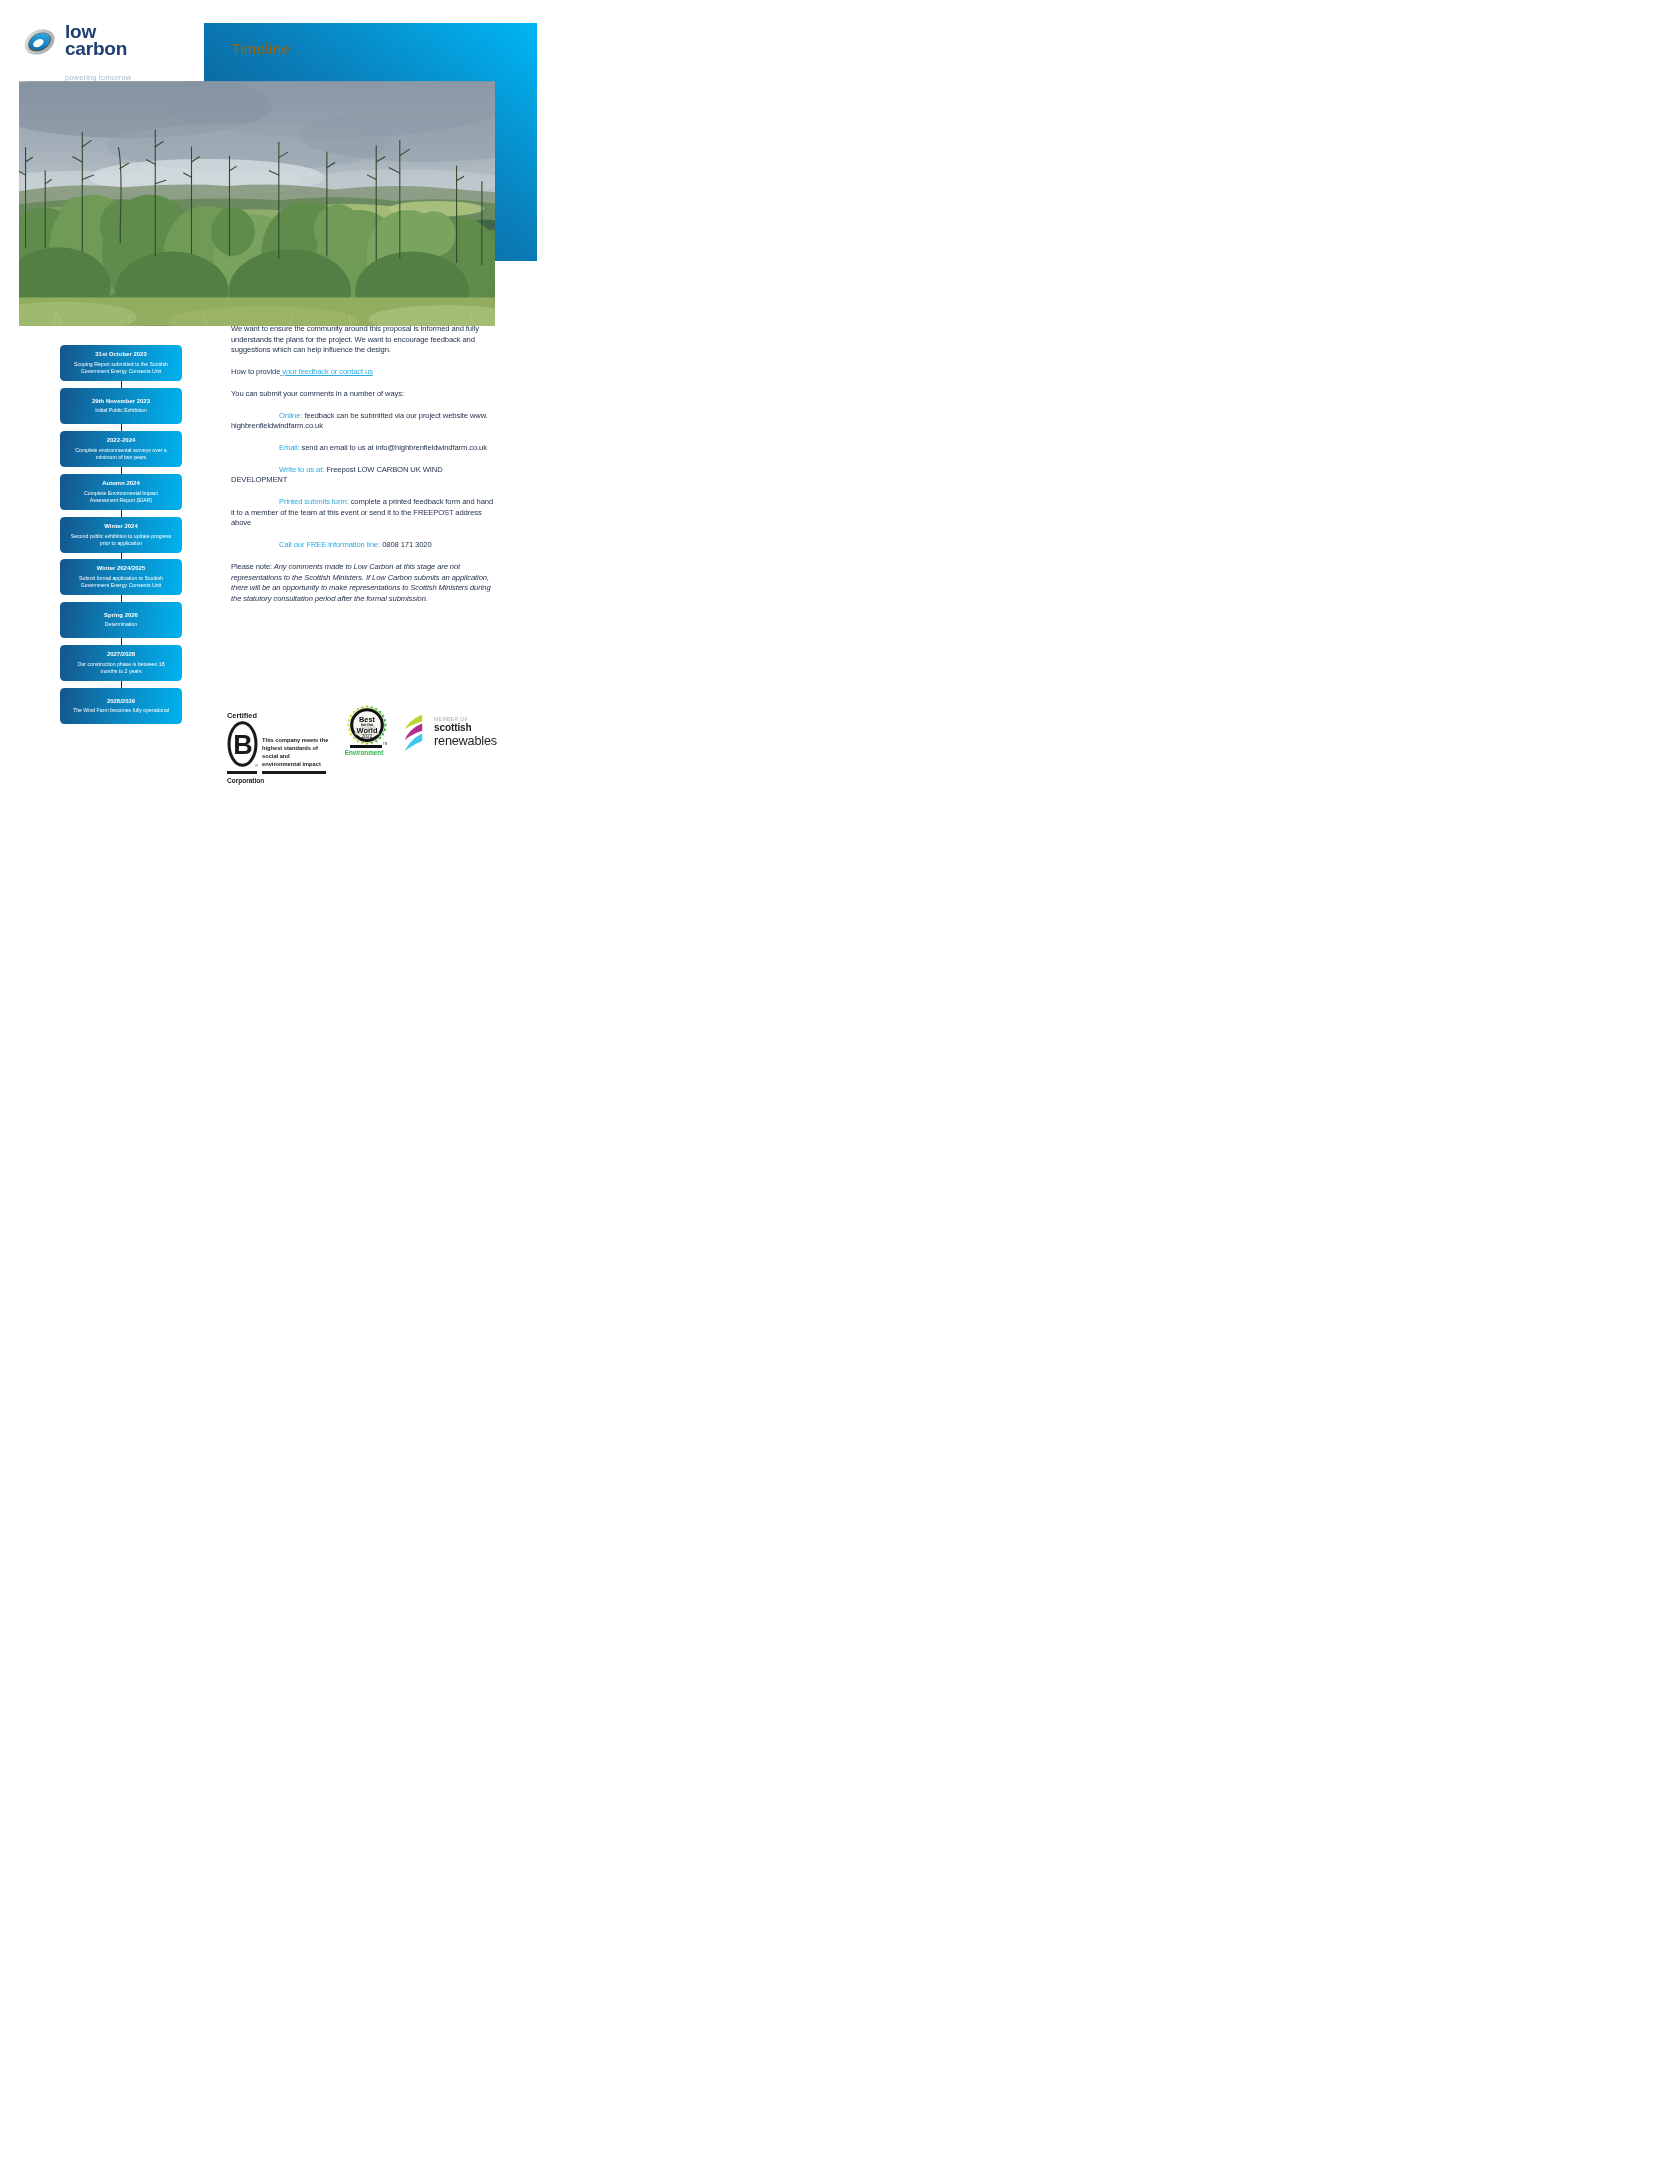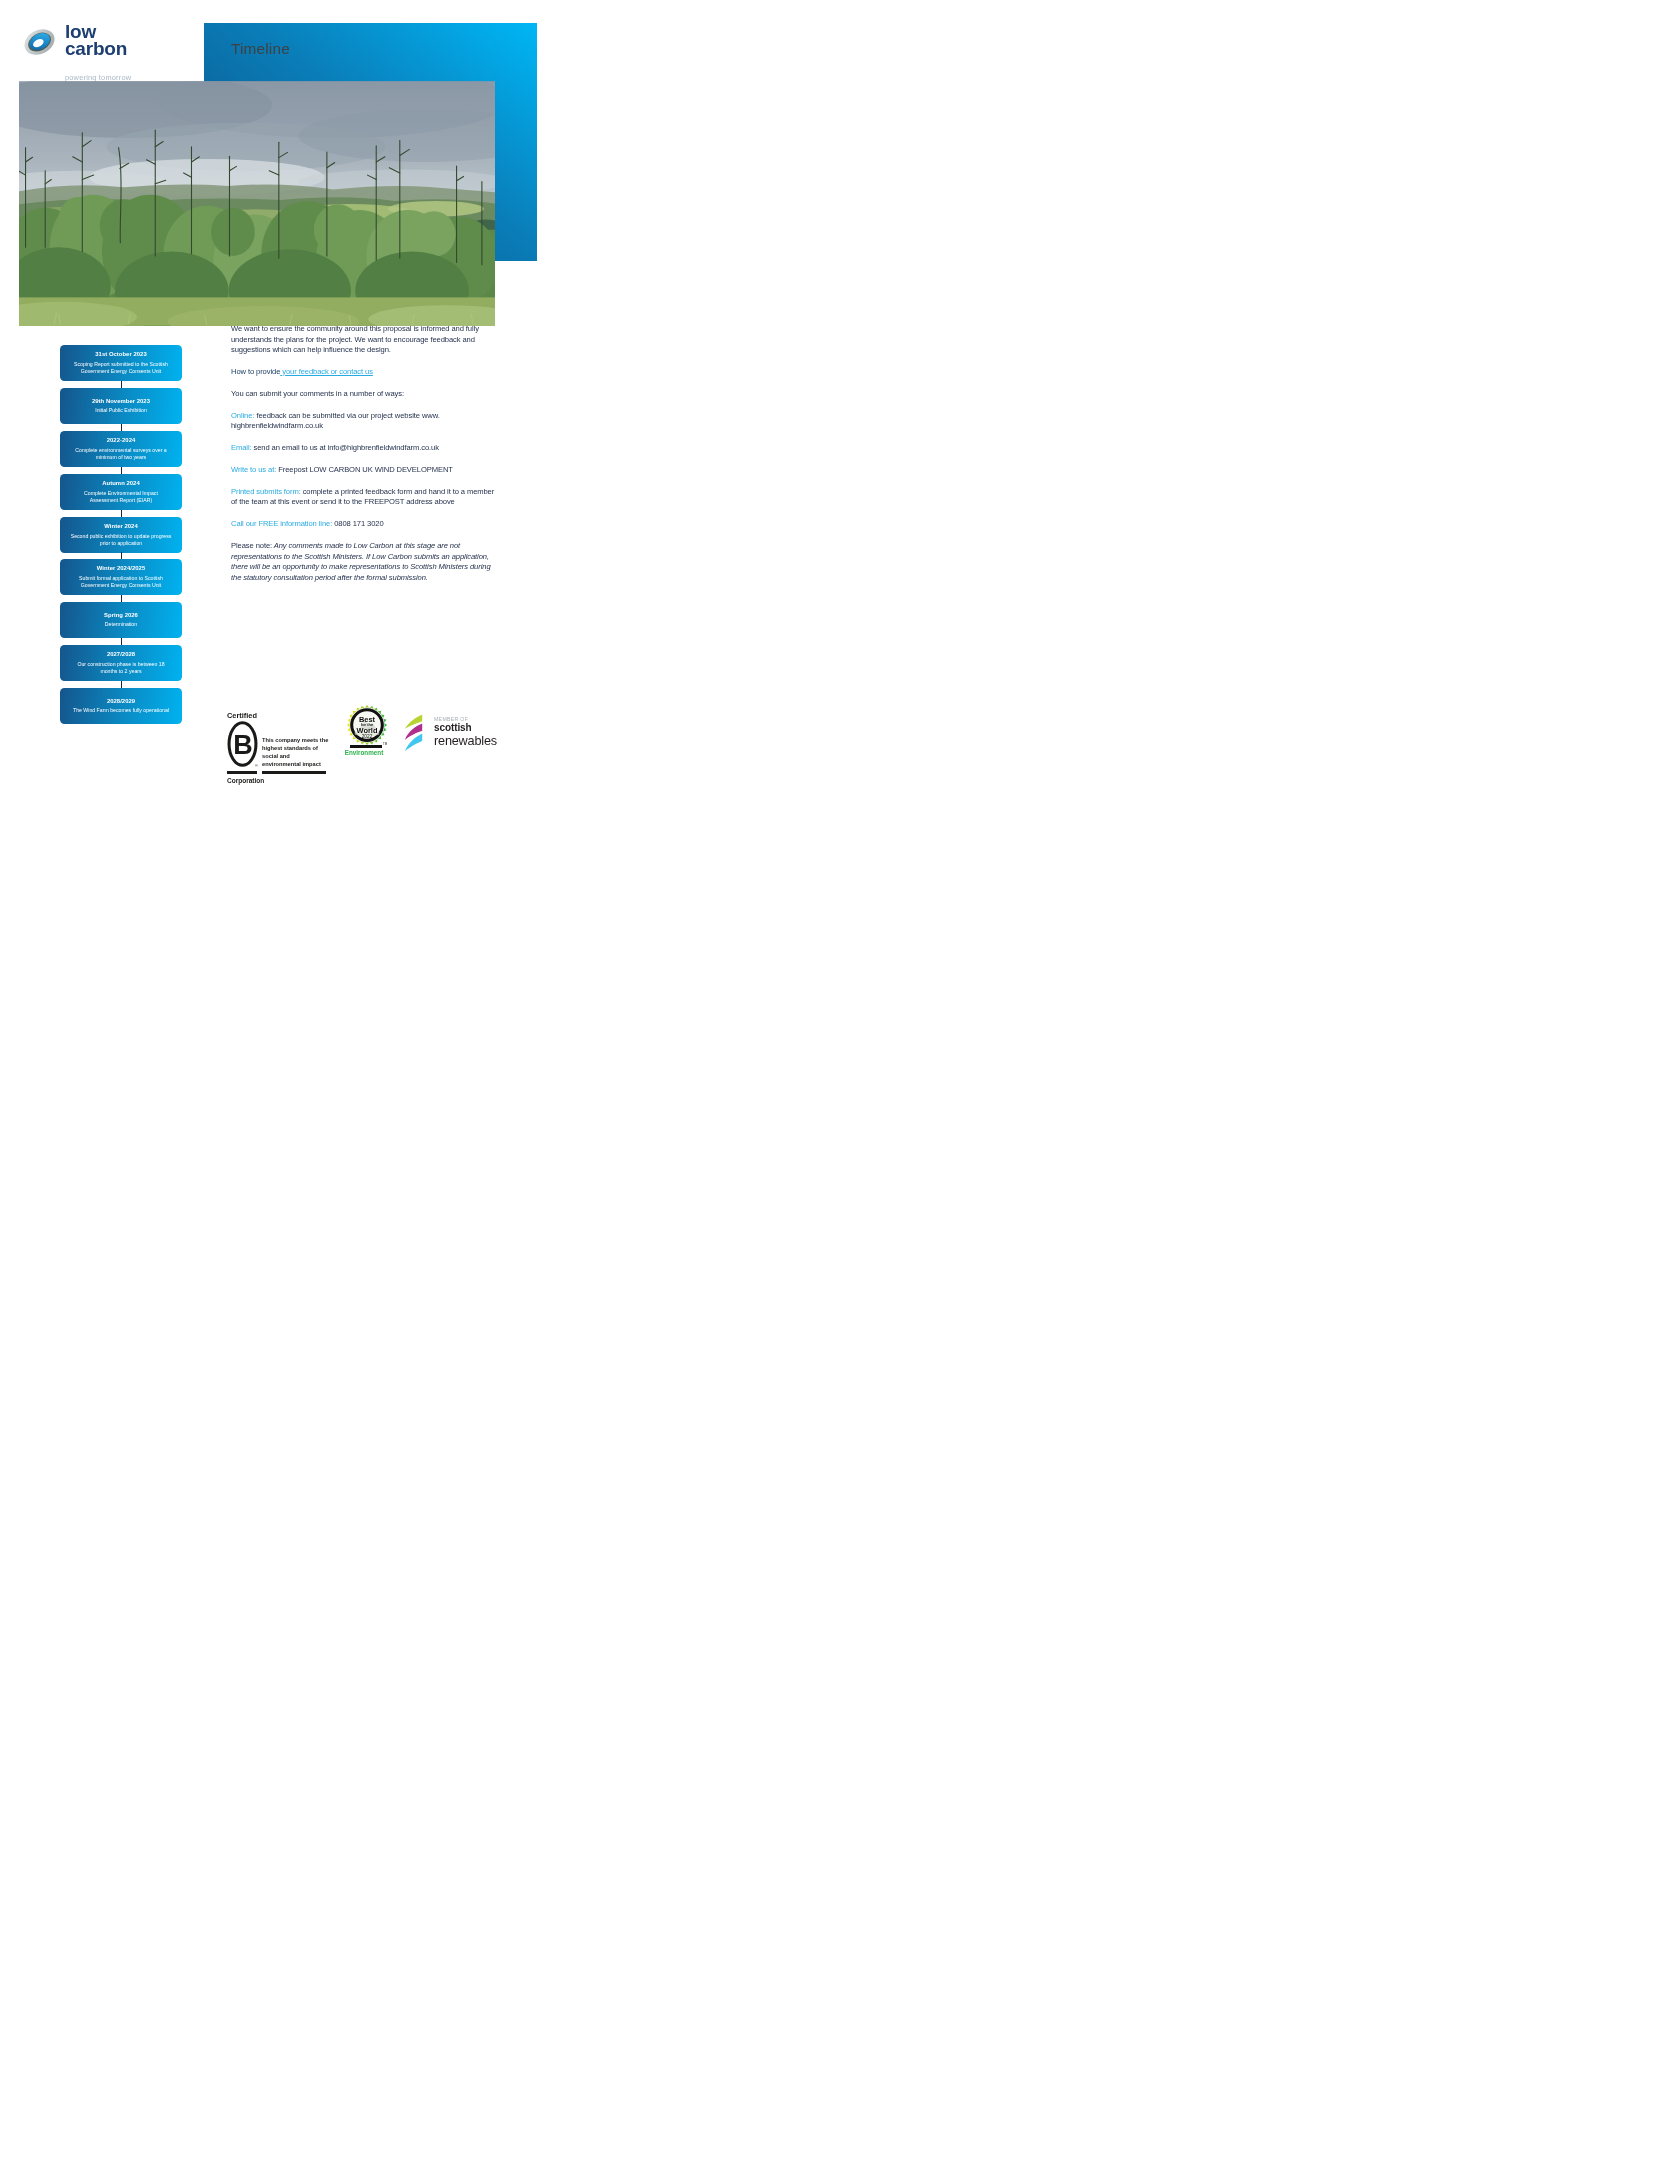--- a/index.html
+++ b/index.html
@@ -18,21 +18,21 @@
     width:333px; height:238px;
     background:linear-gradient(38deg,#0d4a7b 0%,#0a7db8 55%,#00b6f5 100%);
     z-index:1;
   }
   .page-title{
     position:absolute;
     left:231px; top:40px;
     font-size:15.3px;
     font-weight:400;
     letter-spacing:0.2px;
-    color:#404040;
+    color:#a16207;
     z-index:2;
   }
   
   .logo-mark{position:absolute;left:22px;top:23.6px;width:35px;height:36px;z-index:2;}
   .logo-text{position:absolute;left:65px;top:23px;z-index:2;line-height:.92;}
   .logo-text .word{display:block;font-size:19px;font-weight:700;color:#1d3e71;letter-spacing:-0.2px;}
   .logo-tagline{position:absolute;left:65px;top:61px;font-size:7.4px;color:#a9b8c7;letter-spacing:0.2px;z-index:2;margin-top:12px;}
   
   .photo{
     position:absolute;
@@ -73,21 +73,21 @@
     width:267px;
     z-index:3;
     color:#1f2c49;
   }
   .copy p{
     margin:0 0 11.4px 0;
     font-size:7.6px;
     line-height:10.5px;
     letter-spacing:-0.1px;
   }
-  .cyan{color:#29abe2;}
+  .cyan{color:#29abe2;margin-left:48px;}
   .h-dark{color:#1d3f66;}
   .h-light{color:#29abe2;text-decoration:underline;}
   .note-italic{font-style:italic;}
   
   .bcorp-certified{position:absolute;left:227px;top:711px;font-size:7.4px;font-weight:700;color:#1a1a18;z-index:3;}
   .bcorp-seal{position:absolute;left:227px;top:721px;width:31px;height:46px;z-index:3;}
   .bcorp-reg{position:absolute;left:255px;top:763px;font-size:3.9px;color:#1a1a18;z-index:3;}
   .bcorp-bar{position:absolute;left:227px;top:771px;width:30px;height:3.1px;background:#1a1a18;z-index:3;}
   .bcorp-corporation{position:absolute;left:227px;top:777px;font-size:6.5px;font-weight:700;color:#1a1a18;z-index:3;}
   .bcorp-blurb{position:absolute;left:262px;top:736px;width:68px;font-size:5.7px;font-weight:700;line-height:8px;color:#1a1a18;z-index:3;}

